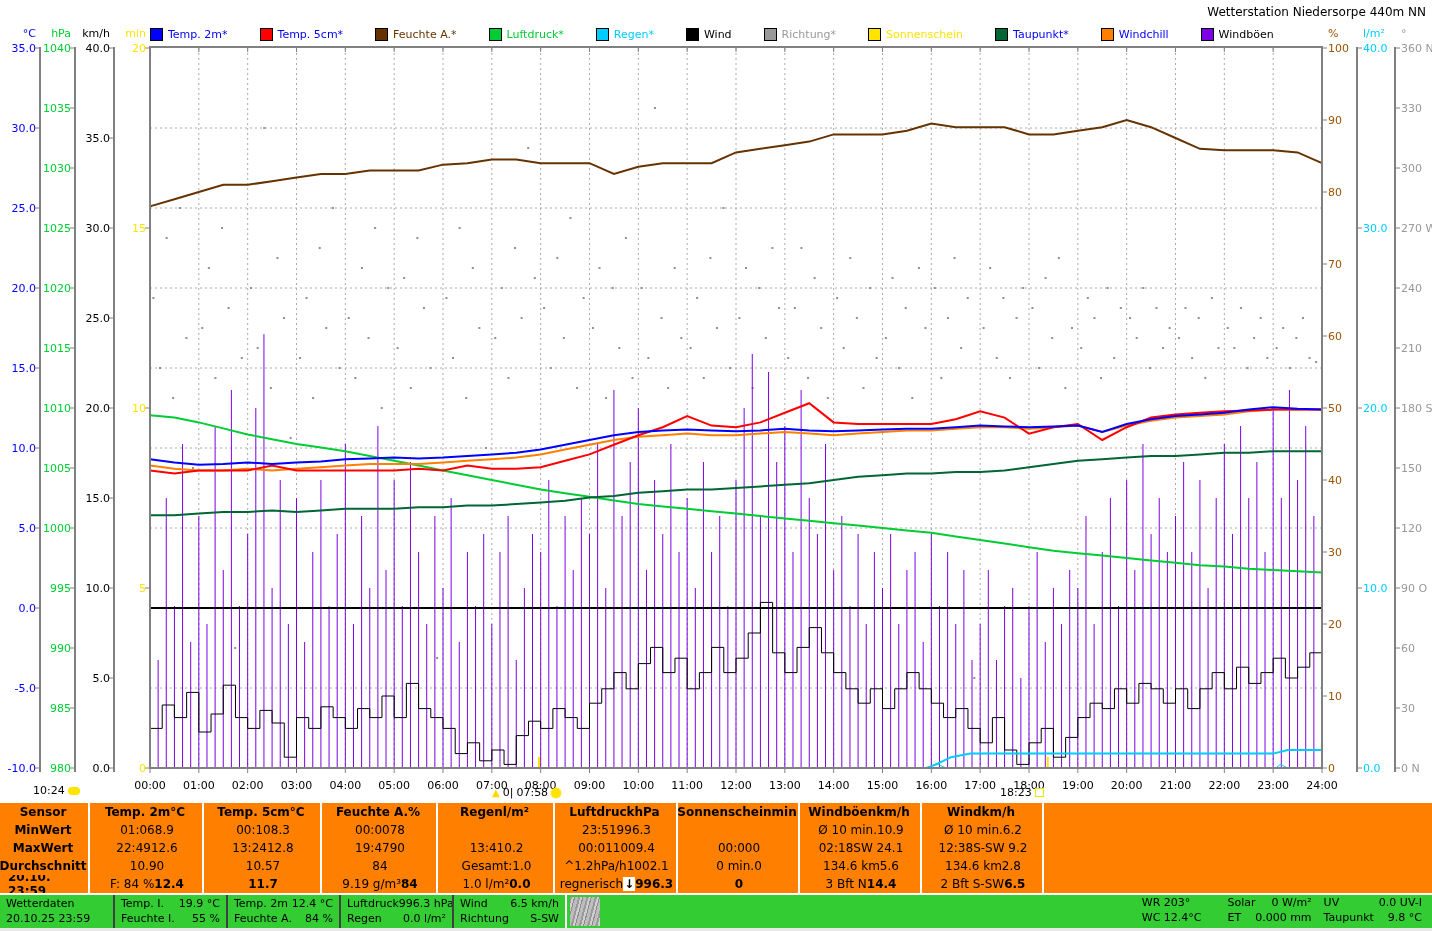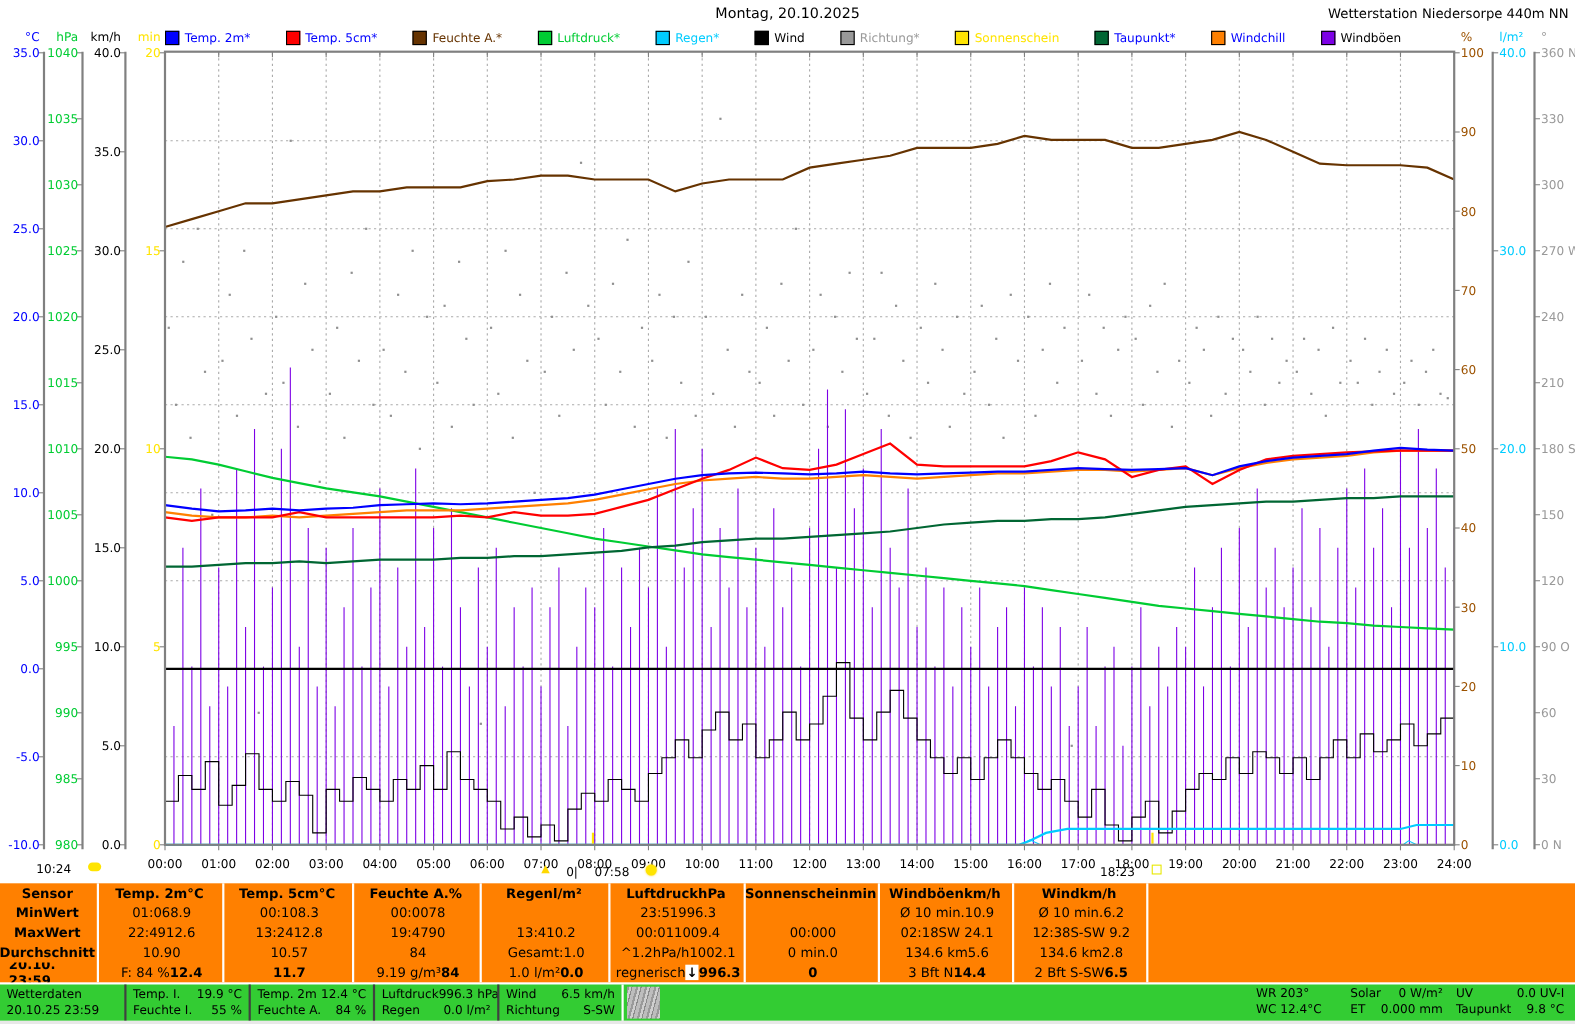--- a/index.html
+++ b/index.html
@@ -5,21 +5,21 @@
   html,body{margin:0;padding:0;background:#fff;}
   .page{position:relative;width:1432px;height:931px;overflow:hidden;background:#fff;
         font-family:"DejaVu Sans",sans-serif;color:#000;}
   .header-title{position:absolute;top:5px;left:0;width:100%;text-align:center;font-size:13px;}
   .header-station{position:absolute;top:5px;right:6px;font-size:12px;}
   .legend{position:absolute;top:28px;left:150px;width:1065px;display:flex;justify-content:space-between;gap:32px;}
   .legend-item{display:flex;align-items:center;gap:5px;font-size:11px;white-space:nowrap;}
   .legend-box{width:11px;height:11px;border:1px solid #000;flex:0 0 auto;}
   #chart-svg{position:absolute;top:0;left:0;}
   
-  .annot{position:absolute;font-size:11px;display:flex;align-items:flex-start;gap:15px;white-space:nowrap;}
+  .annot{position:absolute;font-size:11px;display:flex;align-items:center;gap:3px;white-space:nowrap;}
   .created-annot{left:33px;top:784px;}
   .sunrise-annot{left:492px;top:786px;}
   .sunset-annot{left:1000px;top:786px;}
   .sun-disc{width:10px;height:10px;border-radius:50%;background:#FFE400;box-shadow:0 0 2px #FFD000;}
   .sun-blob{width:12px;height:8px;border-radius:5px;background:#FFE400;}
   .rise-arrow{color:#FFD800;font-size:10px;line-height:10px;}
   .set-square{width:7px;height:7px;border:1px solid #E8E800;background:#fff;}
   
   .stats{position:absolute;top:803px;left:0;width:1432px;height:90px;background:#FF8000;
          display:grid;grid-template-columns:88px 114px 118px 116px 117px 123px 122px 122px 122px 1fr;font-size:12px;}
@@ -43,21 +43,20 @@
   .right-cells{position:absolute;right:4px;top:0;height:51px;display:flex;}
   .rcell{padding:1px 6px 0 6px;box-sizing:border-box;}
   .rcell .line{height:15px;display:flex;justify-content:space-between;gap:14px;white-space:nowrap;}
   .bottom-strip{position:absolute;top:928px;left:0;width:1432px;height:3px;background:#e8e8e8;}
 </style>
 </head>
 <body>
 
 <div class="page">
 
-  <div class="header-title">Montag, 20.10.2025</div>
   <div class="header-station">Wetterstation Niedersorpe 440m NN</div>
 
   <div class="legend" id="legend">
       <div class="legend-item">
         <span class="legend-box" style="background: rgb(0, 0, 255);"></span>
         <span style="color: rgb(0, 0, 255);">Temp. 2m*</span>
       </div>
       <div class="legend-item">
         <span class="legend-box" style="background: rgb(255, 0, 0);"></span>
         <span style="color: rgb(0, 0, 255);">Temp. 5cm*</span>

